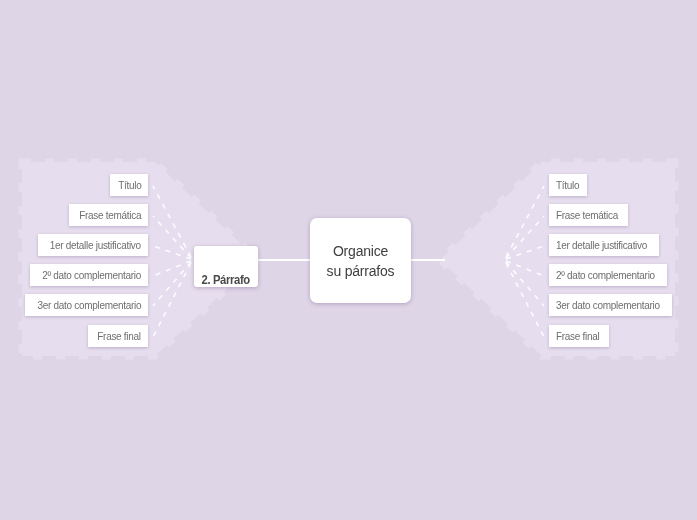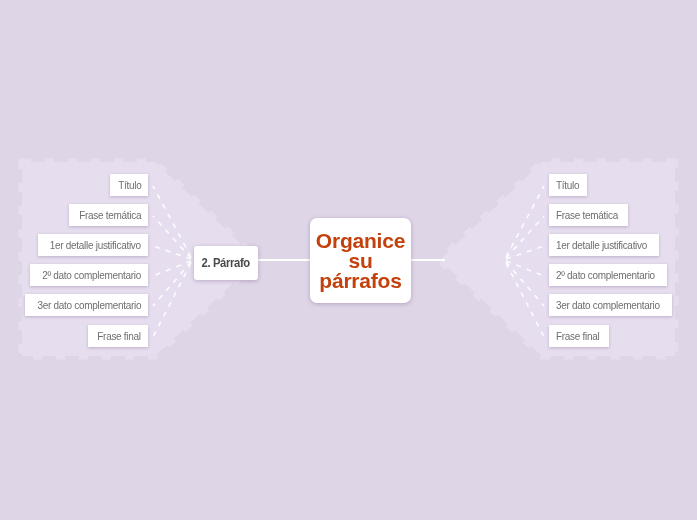--- a/index.html
+++ b/index.html
@@ -22,28 +22,29 @@
     cursor:pointer;
   }
 
   .root-node{
     left:310px;top:218px;width:101px;height:85px;
     border-radius:7px;
     padding:0 15px;
     text-align:center;
   }
   .root-node .label{
-    font-size:21px;font-weight:700;color:#c2410c;
+    font-size:14px;font-weight:400;color:#404040;
     line-height:20px;letter-spacing:-0.2px;
   }
 
   .branch-node{
-    top:246px;height:34px;
+    top:246px;height:41px;
     border-radius:3px;
     padding:0 8px;
+    align-items:flex-end;
   }
   .branch-left{left:194px;width:64px;}
   .branch-right{left:443px;width:60px;}
   .branch-node .label{
     font-size:12px;font-weight:700;color:#4a4a4a;
     letter-spacing:-0.4px;white-space:nowrap;
     transform:scaleX(.94);
   }
 
   .child{

